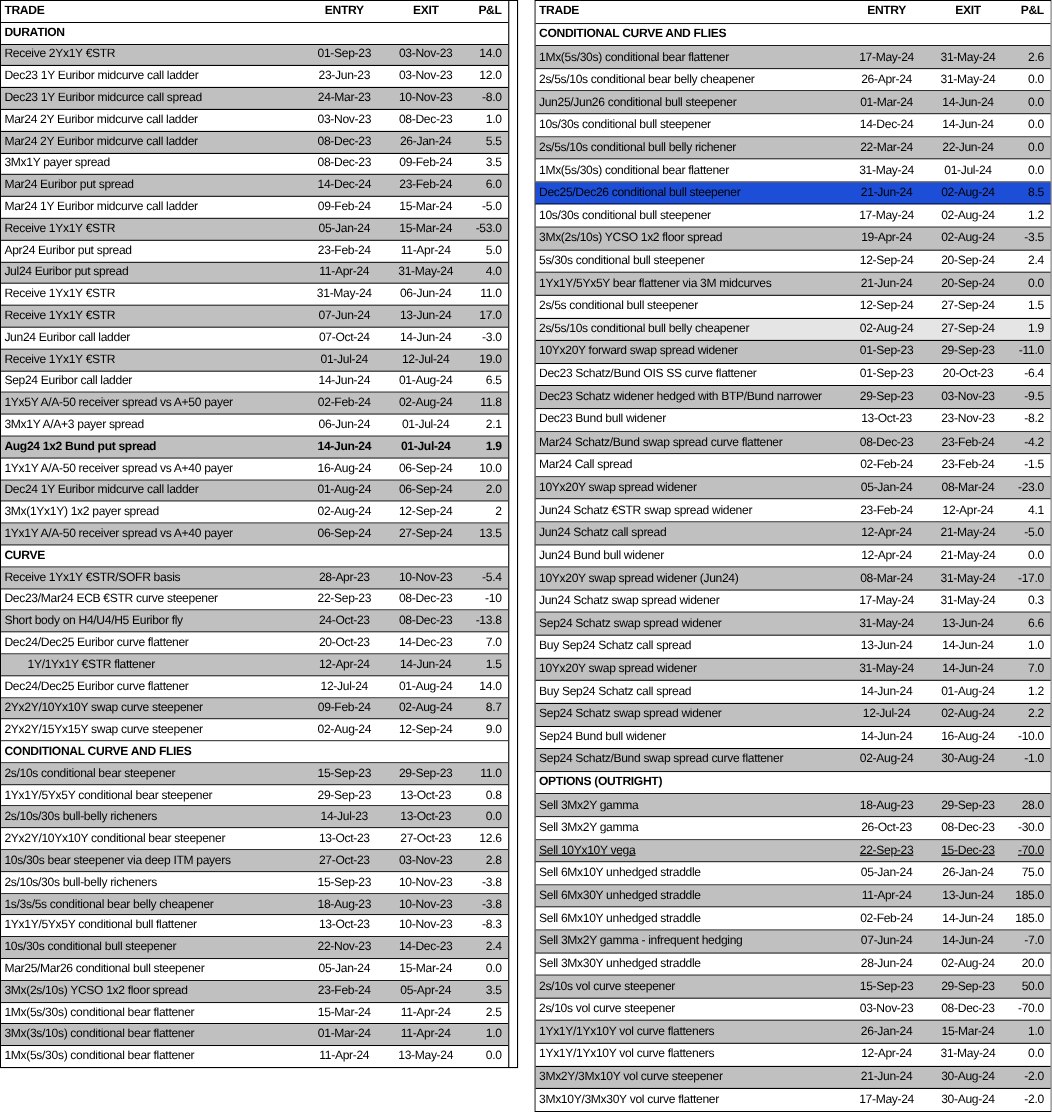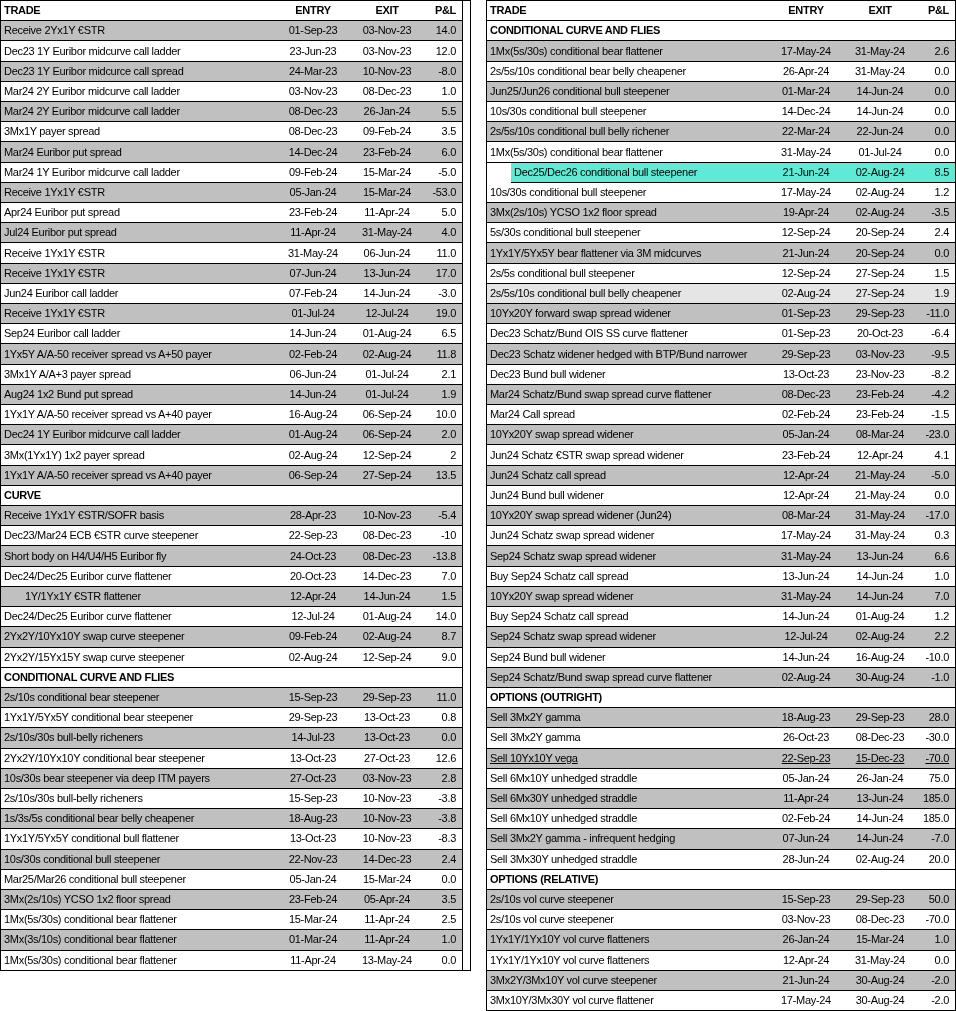--- a/index.html
+++ b/index.html
@@ -75,20 +75,23 @@
 <body>
 
 <div class="pnl-table" style="left: 0px; width: 471px; height: 971px;">
   <div class="rows-host">
       <div class="trow head-row">
         <div class="c-trade">TRADE</div>
         <div class="c-entry">ENTRY</div>
         <div class="c-exit">EXIT</div>
         <div class="c-pnl">P&amp;L</div>
       </div>
+      <div class="trow section-row">
+        <div class="c-section">DURATION</div>
+      </div>
       <div class="trow data-row" style="background: rgb(192, 192, 192);">
         <div class="c-trade">Receive 2Yx1Y €STR</div>
         <div class="c-entry">01-Sep-23</div>
         <div class="c-exit">03-Nov-23</div>
         <div class="c-pnl">14.0</div>
       </div>
       <div class="trow data-row">
         <div class="c-trade">Dec23 1Y Euribor midcurve call ladder</div>
         <div class="c-entry">23-Jun-23</div>
         <div class="c-exit">03-Nov-23</div>
@@ -155,21 +158,21 @@
         <div class="c-pnl">11.0</div>
       </div>
       <div class="trow data-row" style="background: rgb(192, 192, 192);">
         <div class="c-trade">Receive 1Yx1Y €STR</div>
         <div class="c-entry">07-Jun-24</div>
         <div class="c-exit">13-Jun-24</div>
         <div class="c-pnl">17.0</div>
       </div>
       <div class="trow data-row">
         <div class="c-trade">Jun24 Euribor call ladder</div>
-        <div class="c-entry">07-Feb-24</div>
+        <div class="c-entry">07-Oct-24</div>
         <div class="c-exit">14-Jun-24</div>
         <div class="c-pnl">-3.0</div>
       </div>
       <div class="trow data-row" style="background: rgb(192, 192, 192);">
         <div class="c-trade">Receive 1Yx1Y €STR</div>
         <div class="c-entry">01-Jul-24</div>
         <div class="c-exit">12-Jul-24</div>
         <div class="c-pnl">19.0</div>
       </div>
       <div class="trow data-row">
@@ -183,21 +186,21 @@
         <div class="c-entry">02-Feb-24</div>
         <div class="c-exit">02-Aug-24</div>
         <div class="c-pnl">11.8</div>
       </div>
       <div class="trow data-row">
         <div class="c-trade">3Mx1Y A/A+3 payer spread</div>
         <div class="c-entry">06-Jun-24</div>
         <div class="c-exit">01-Jul-24</div>
         <div class="c-pnl">2.1</div>
       </div>
-      <div class="trow data-row" style="background: rgb(192, 192, 192);">
+      <div class="trow data-row" style="background: rgb(192, 192, 192); font-weight: bold;">
         <div class="c-trade">Aug24 1x2 Bund put spread</div>
         <div class="c-entry">14-Jun-24</div>
         <div class="c-exit">01-Jul-24</div>
         <div class="c-pnl">1.9</div>
       </div>
       <div class="trow data-row">
         <div class="c-trade">1Yx1Y A/A-50 receiver spread vs A+40 payer</div>
         <div class="c-entry">16-Aug-24</div>
         <div class="c-exit">06-Sep-24</div>
         <div class="c-pnl">10.0</div>
@@ -402,21 +405,21 @@
         <div class="c-entry">22-Mar-24</div>
         <div class="c-exit">22-Jun-24</div>
         <div class="c-pnl">0.0</div>
       </div>
       <div class="trow data-row">
         <div class="c-trade">1Mx(5s/30s) conditional bear flattener</div>
         <div class="c-entry">31-May-24</div>
         <div class="c-exit">01-Jul-24</div>
         <div class="c-pnl">0.0</div>
       </div>
-      <div class="trow data-row" style="background: #5eead4; margin-left: 24px;">
+      <div class="trow data-row" style="background: #1d4ed8;">
         <div class="c-trade">Dec25/Dec26 conditional bull steepener</div>
         <div class="c-entry">21-Jun-24</div>
         <div class="c-exit">02-Aug-24</div>
         <div class="c-pnl">8.5</div>
       </div>
       <div class="trow data-row">
         <div class="c-trade">10s/30s conditional bull steepener</div>
         <div class="c-entry">17-May-24</div>
         <div class="c-exit">02-Aug-24</div>
         <div class="c-pnl">1.2</div>
@@ -609,23 +612,20 @@
         <div class="c-entry">07-Jun-24</div>
         <div class="c-exit">14-Jun-24</div>
         <div class="c-pnl">-7.0</div>
       </div>
       <div class="trow data-row">
         <div class="c-trade">Sell 3Mx30Y unhedged straddle</div>
         <div class="c-entry">28-Jun-24</div>
         <div class="c-exit">02-Aug-24</div>
         <div class="c-pnl">20.0</div>
       </div>
-      <div class="trow section-row">
-        <div class="c-section">OPTIONS (RELATIVE)</div>
-      </div>
       <div class="trow data-row" style="background: rgb(192, 192, 192);">
         <div class="c-trade">2s/10s vol curve steepener</div>
         <div class="c-entry">15-Sep-23</div>
         <div class="c-exit">29-Sep-23</div>
         <div class="c-pnl">50.0</div>
       </div>
       <div class="trow data-row">
         <div class="c-trade">2s/10s vol curve steepener</div>
         <div class="c-entry">03-Nov-23</div>
         <div class="c-exit">08-Dec-23</div>

